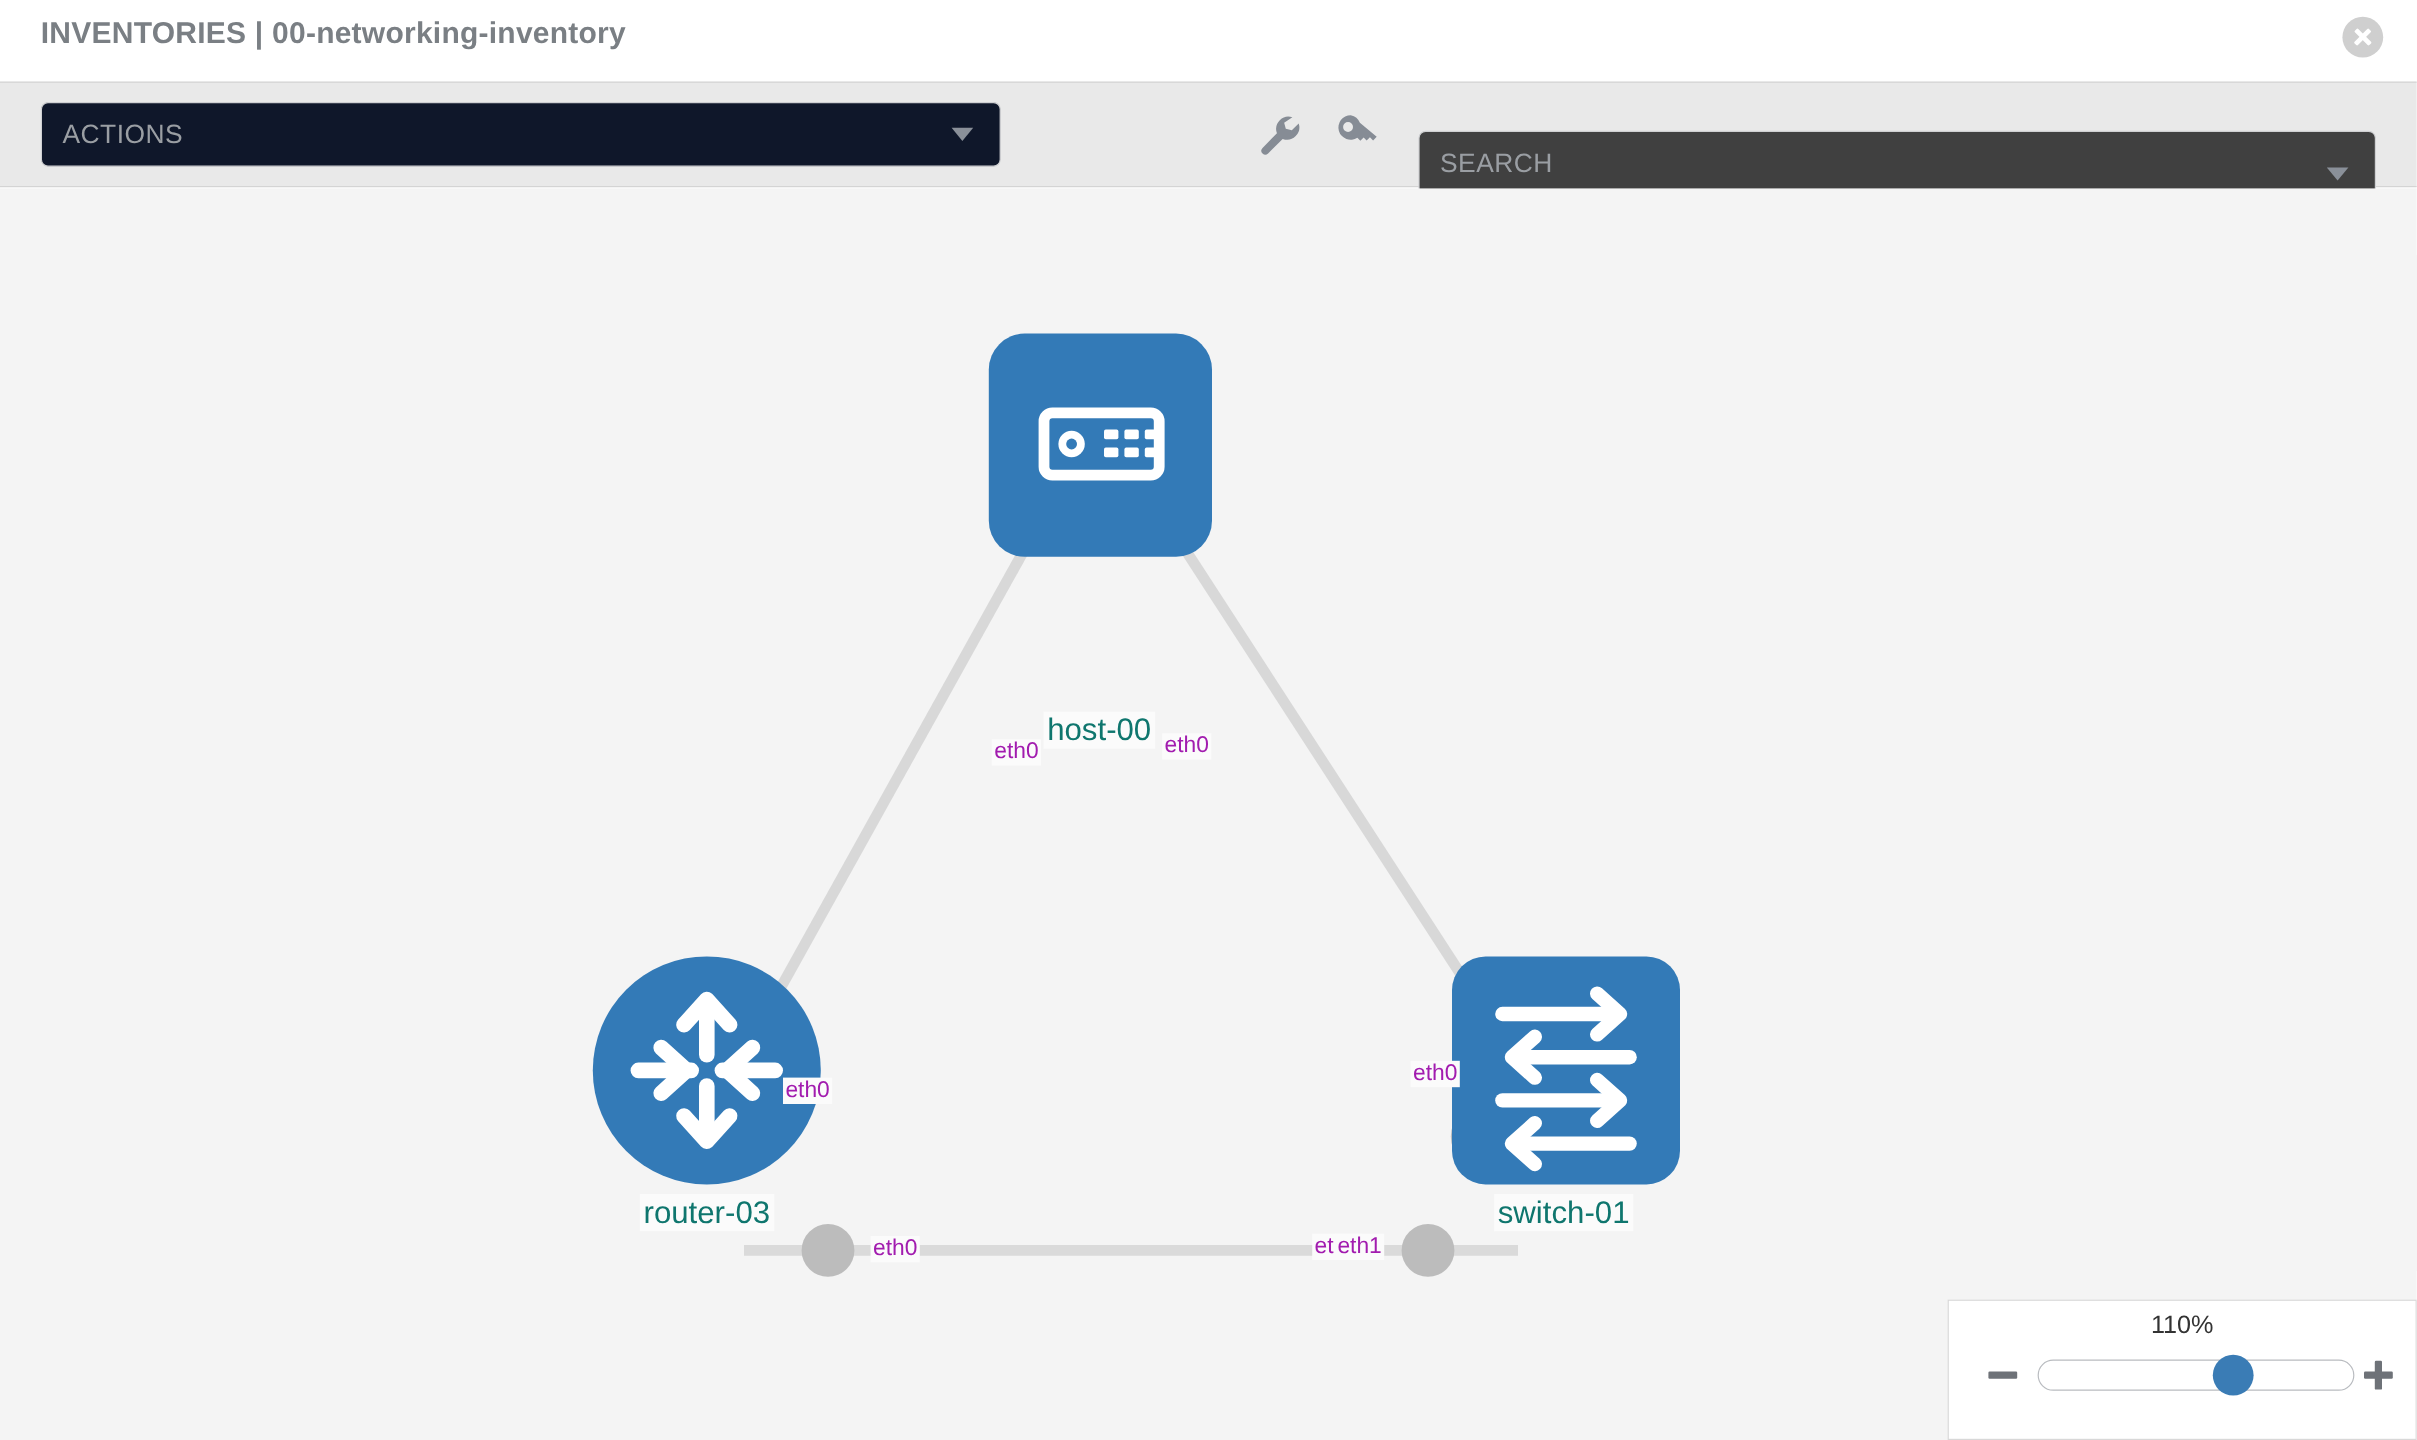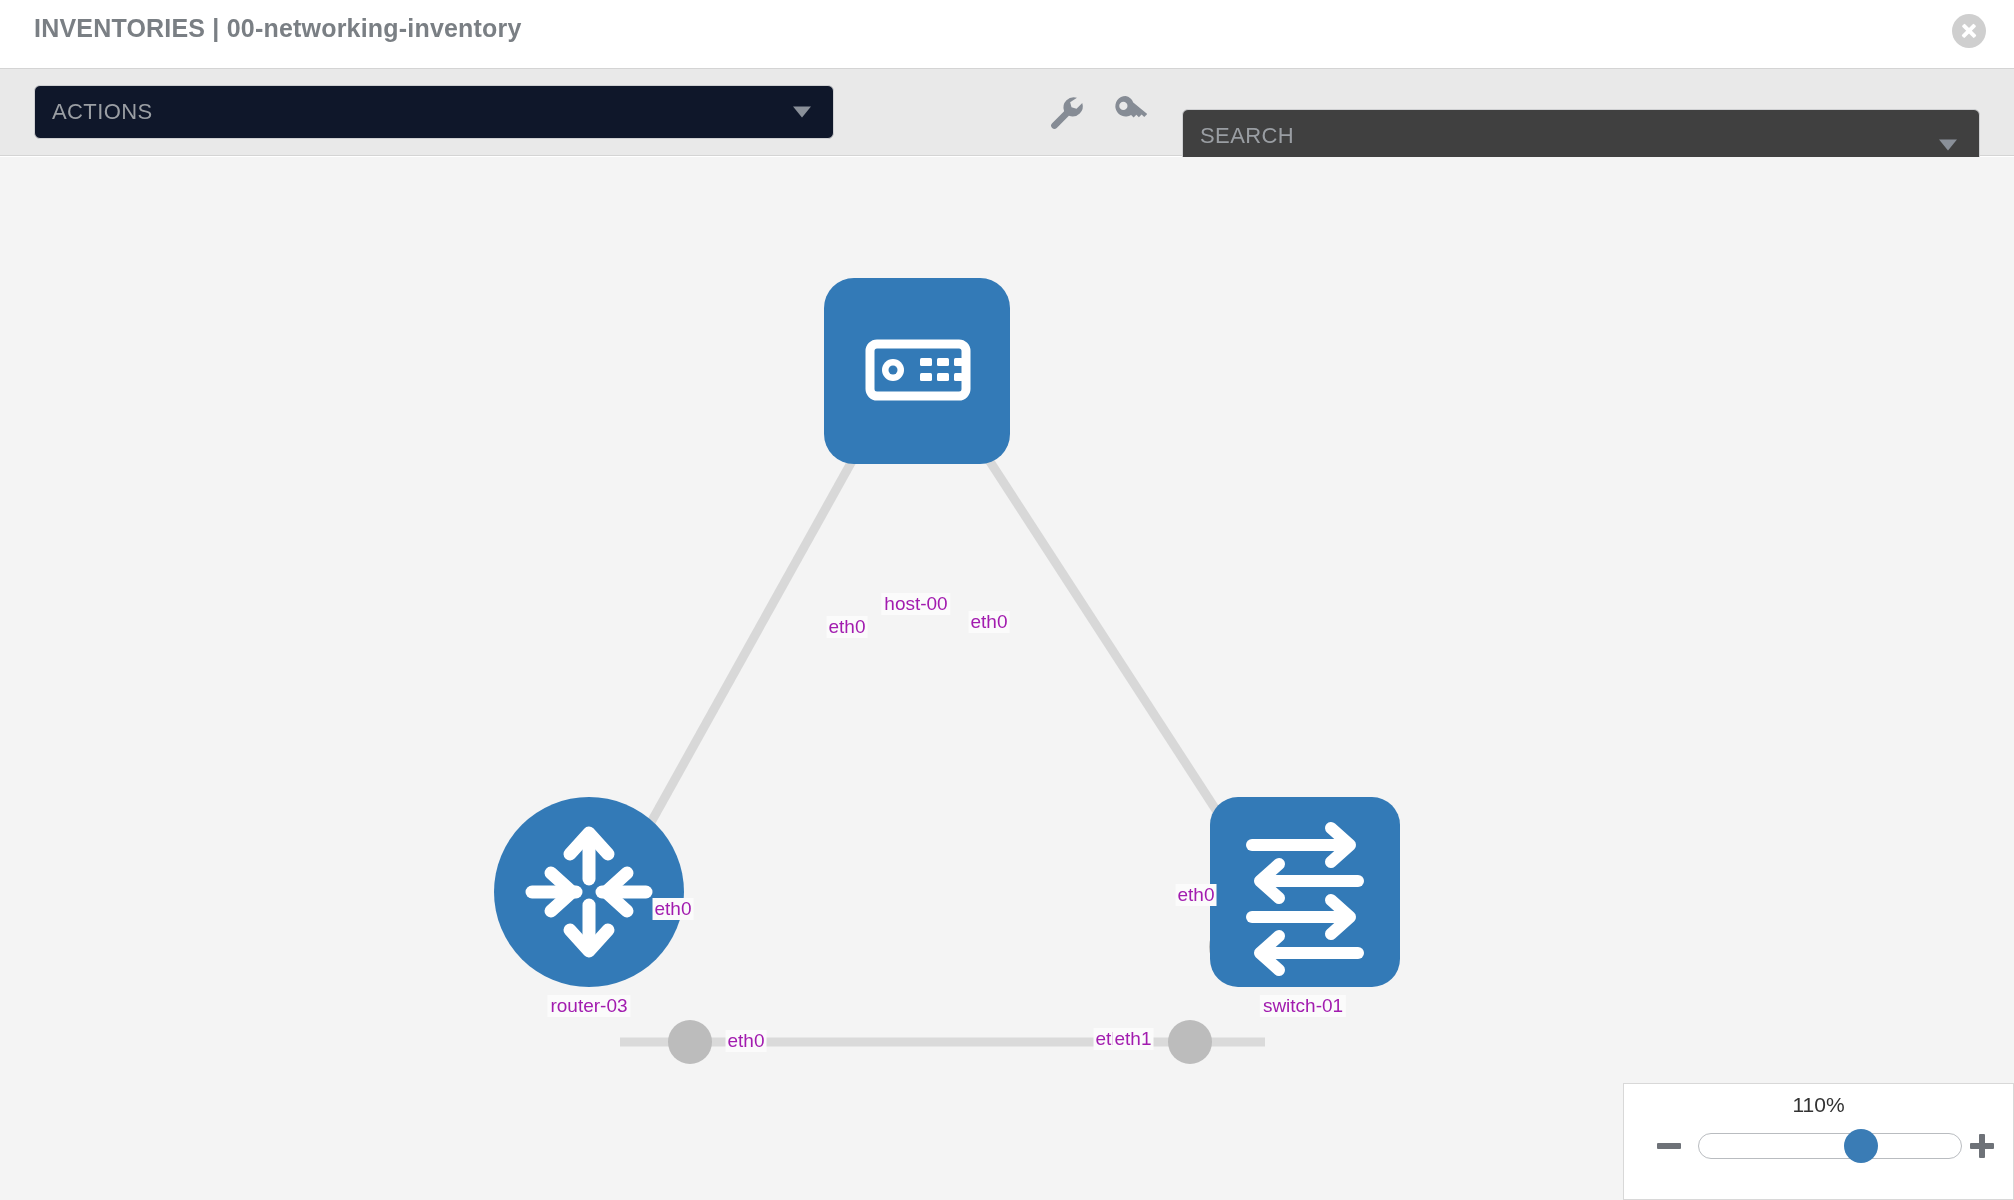--- a/index.html
+++ b/index.html
@@ -79,21 +79,21 @@
   
   .canvas {
     position: absolute; left: 0; top: 157px;
     width: 2014px; height: 1043px;
     background: #f4f4f4; overflow: hidden;
   }
   .topo-svg { position: absolute; left: 0; top: 0; width: 2014px; height: 1043px; }
 
   .node-label {
     position: absolute; transform: translate(-50%, 0);
-    font-size: 19px; color: #a21caf; white-space: nowrap;
+    font-size: 26px; color: #0f766e; white-space: nowrap;
     background: #fbfbfb; padding: 0 3px;
   }
   .if-label {
     position: absolute; transform: translate(-50%, -50%);
     font-size: 19px; color: #a21caf; white-space: nowrap;
     background: #fbfbfb; padding: 0 2px;
   }
 
   
   .zoom-widget {

